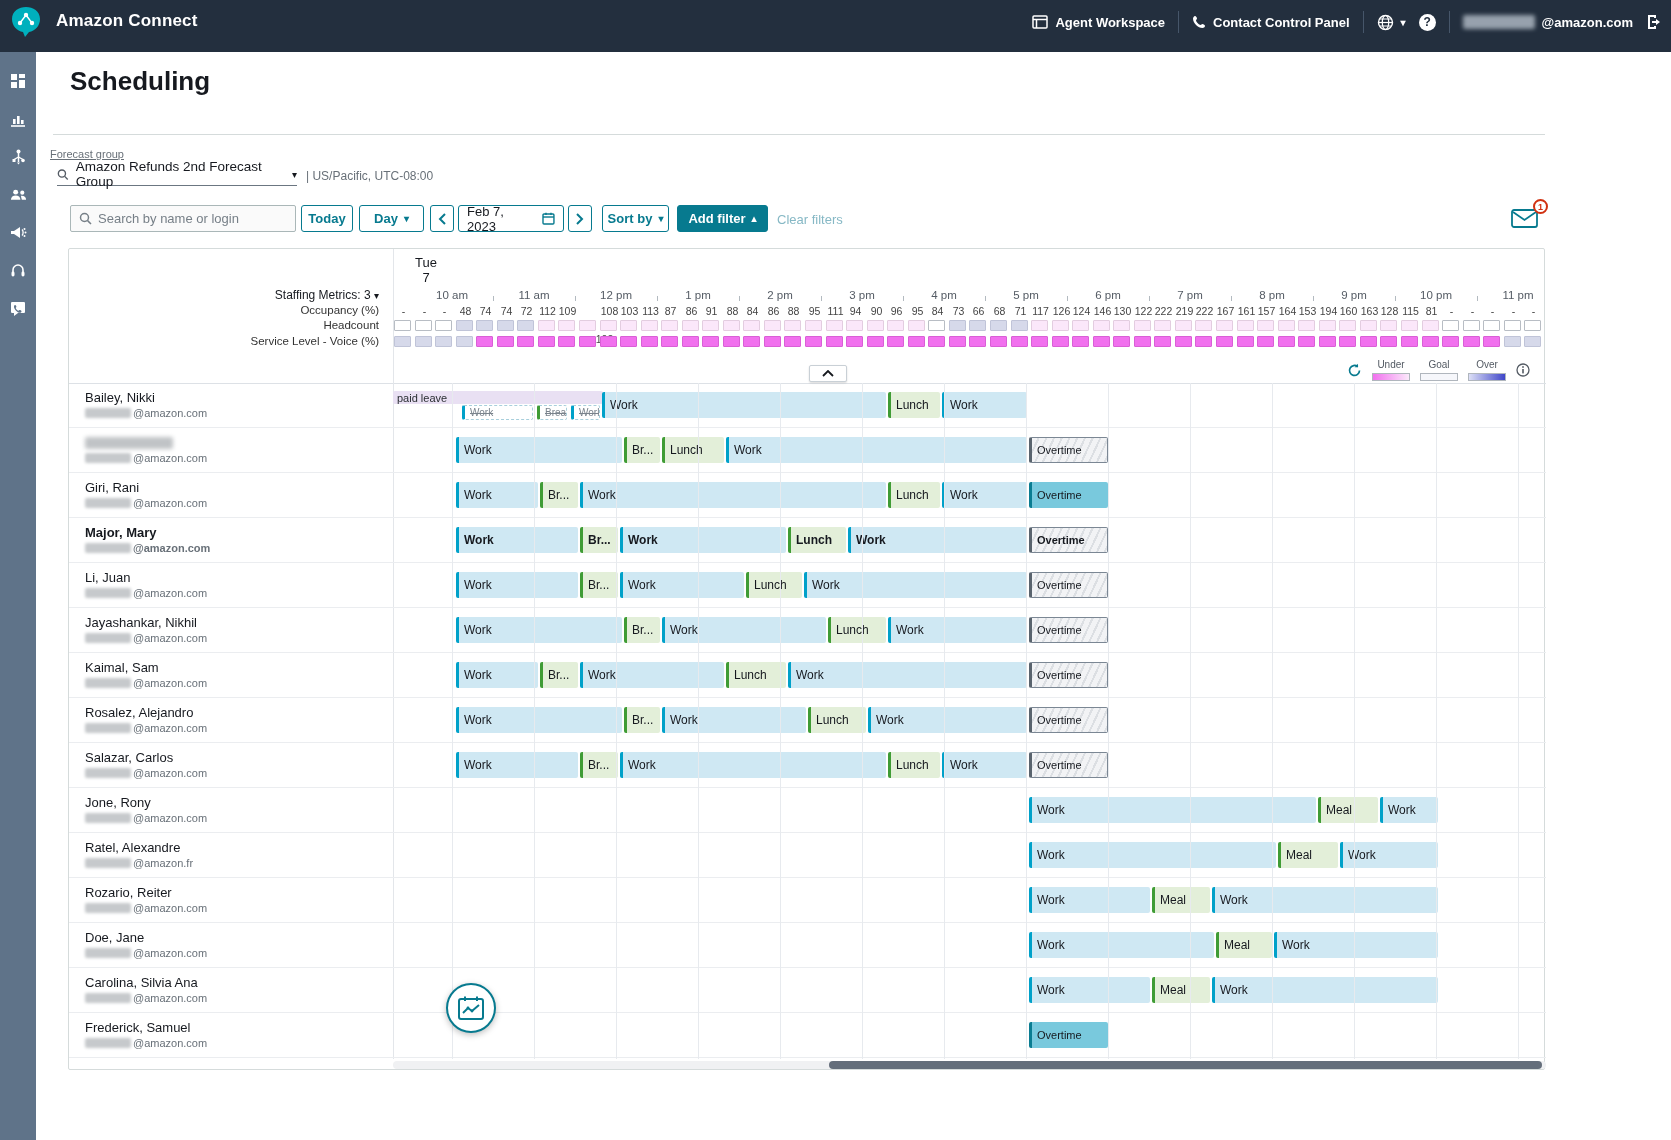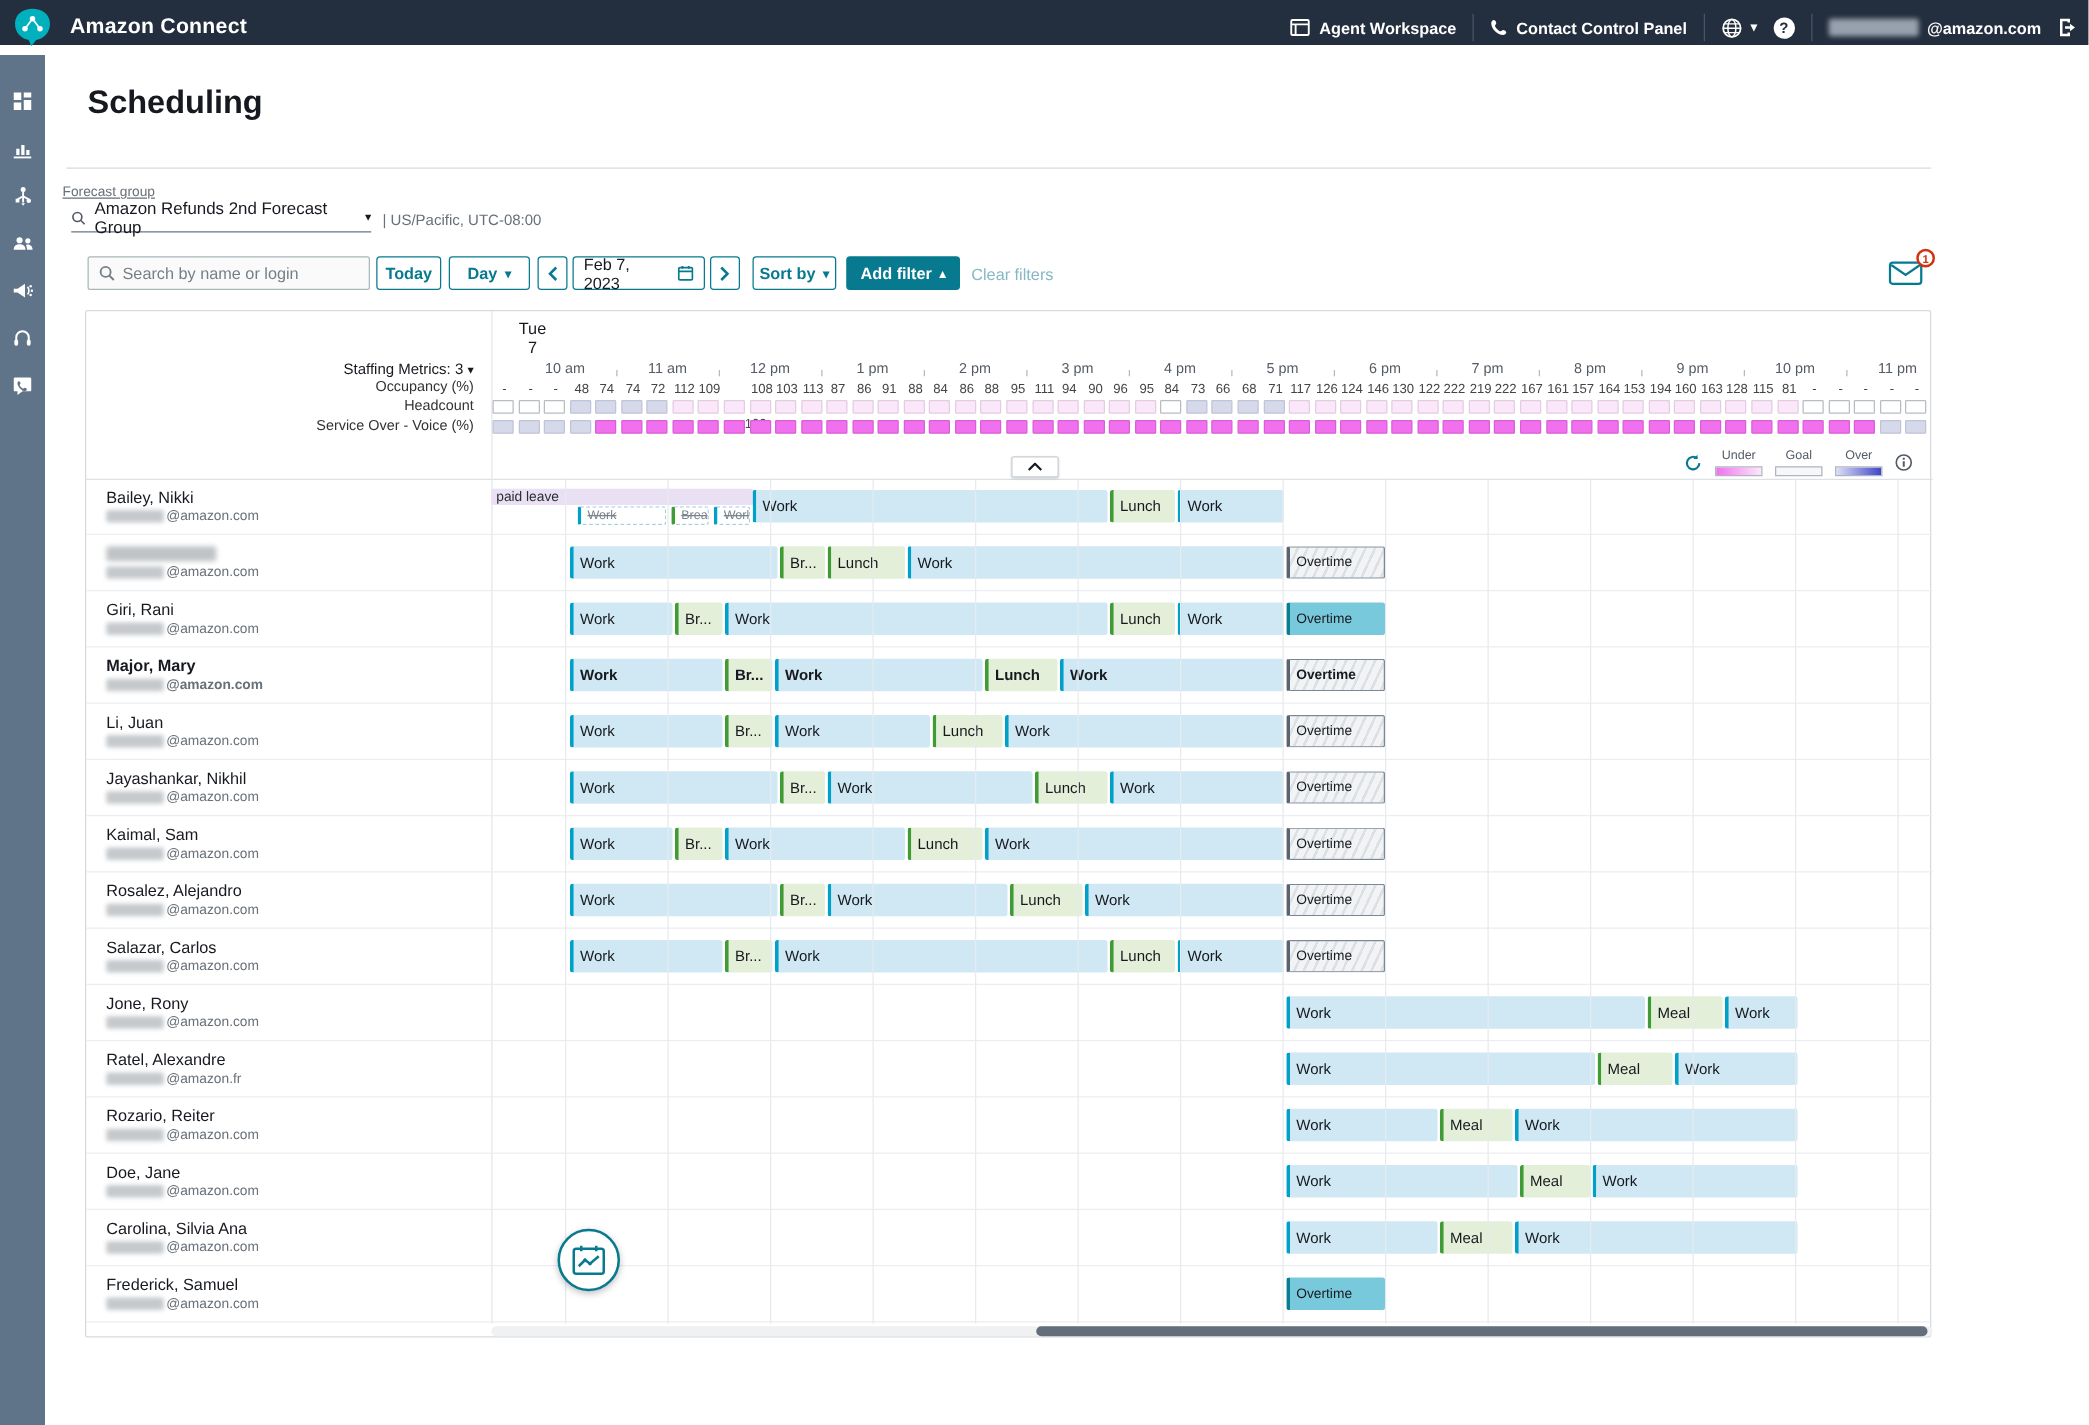--- a/index.html
+++ b/index.html
@@ -1,20 +1,20 @@
 <!DOCTYPE html>
 <html><head>
 <meta charset="utf-8">
 <style>
   * { margin:0; padding:0; box-sizing:border-box; }
   body { font-family:"Liberation Sans", sans-serif; background:#fff; }
   #app { position:relative; width:1671px; height:1140px; overflow:hidden; background:#fff; }
 
   
-  #topbar { position:absolute; left:0; top:0; width:1671px; height:36px; background:#232f3e; z-index:50; }
+  #topbar { position:absolute; left:0; top:0; width:1671px; height:52px; background:#232f3e; z-index:50; }
   #logo { position:absolute; left:9px; top:5px; width:34px; height:34px; }
   #appname { position:absolute; left:56px; top:11px; color:#fff; font-size:17px; font-weight:bold; letter-spacing:.2px; }
   #topnav { position:absolute; right:8px; top:0; height:44px; display:flex; align-items:center; gap:13px; color:#fff; font-size:13px; font-weight:bold; }
   .topnav-item { display:flex; align-items:center; gap:7px; cursor:pointer;justify-content:flex-end; }
   .top-sep { width:1px; height:22px; background:#46566a; }
   .help-circle { width:17px; height:17px; border-radius:50%; background:#fff; color:#232f3e; font-size:12px; font-weight:bold; display:flex; align-items:center; justify-content:center; }
   .blur-chip { display:inline-block; width:72px; height:14px; background:#97a1ad; border-radius:2px; filter:blur(2px); }
   .caret { font-size:10px; }
 
   
@@ -282,21 +282,21 @@
   </div>
   <div id="mail-badge">1</div>
 
 
   <div id="panel">
     <div id="day-name">Tue</div>
     <div id="day-num">7</div>
     <div id="staffing-metrics"><span>Staffing Metrics: 3</span> <span class="caret">▾</span></div>
     <div class="metric-label" style="top:55px;">Occupancy (%)</div>
     <div class="metric-label" style="top:70px;">Headcount</div>
-    <div class="metric-label" style="top:86px;">Service Over - Voice (%)</div>
+    <div class="metric-label" style="top:86px;">Service Level - Voice (%)</div>
 
     <div id="legend">
       <svg width="15" height="15" viewBox="0 0 15 15">
           <path d="M12.5 7.5a5 5 0 1 1-1.7-3.8" fill="none" stroke="#077a8f" stroke-width="1.7"></path>
           <path d="M11 0.8v3.4H7.6z" fill="#077a8f"></path>
         </svg>
       <div class="lg-item">
           <span class="lg-label">Under</span>
           <span class="lg-bar lg-under"></span>
         </div>

